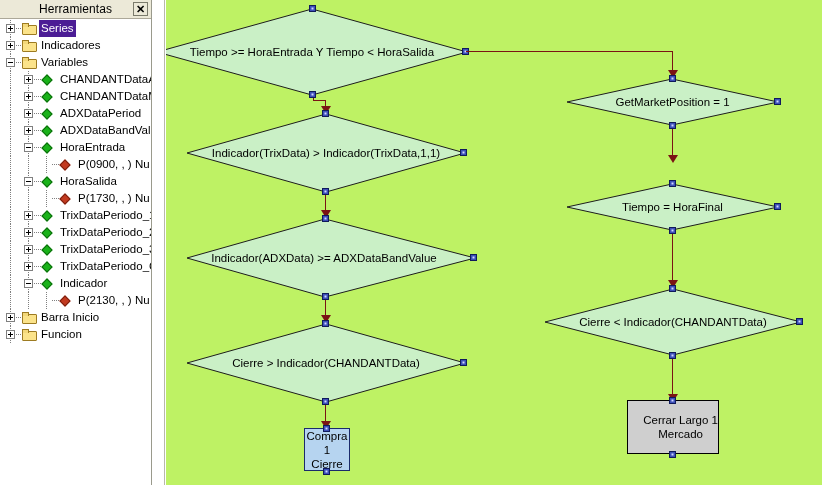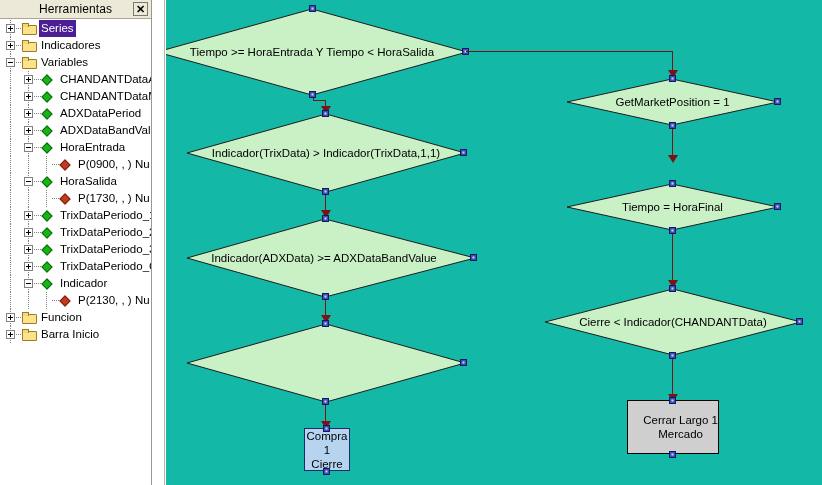--- a/index.html
+++ b/index.html
@@ -102,21 +102,21 @@
 
   
   #gutter{
     position:absolute;left:152px;top:0;width:13px;height:485px;
     background:#ffffff;border-right:1px solid #b8b8aa;box-sizing:border-box;
   }
 
   
   #canvas{
     position:absolute;left:166px;top:0;width:656px;height:485px;
-    background:#14b8a6;overflow:hidden;
+    background:#bef264;overflow:hidden;
   }
   .diamond{
     position:absolute;
   }
   .diamond svg{display:block;}
   .dlabel{
     position:absolute;left:0;right:0;top:50%;transform:translateY(-50%);
     text-align:center;font-size:11.5px;color:#000;
     font-family:"Liberation Sans", sans-serif;
     white-space:nowrap;
@@ -306,31 +306,31 @@
           <div class="tlabel" style="left: 78px;">P(2130, , ) Nu</div>
         </div>
         <div class="trow">
           <div class="vline" style="left: 10px;"></div>
           <div class="hline" style="left: 16px; width: 10px;"></div>
           <div class="expander plus" style="left: 6px;"></div>
           <div class="folder" style="left: 22px;">
             <div class="fbody"></div>
             <div class="ftab"></div>
           </div>
-          <div class="tlabel" style="left: 41px;">Funcion</div>
+          <div class="tlabel" style="left: 41px;">Barra Inicio</div>
         </div>
         <div class="trow">
           <div class="vline" style="left: 10px;"></div>
           <div class="hline" style="left: 16px; width: 10px;"></div>
           <div class="expander plus" style="left: 6px;"></div>
           <div class="folder" style="left: 22px;">
             <div class="fbody"></div>
             <div class="ftab"></div>
           </div>
-          <div class="tlabel" style="left: 41px;">Barra Inicio</div>
+          <div class="tlabel" style="left: 41px;">Funcion</div>
         </div>
       </div>
   </div>
 
   <div id="gutter"></div>
 
   <div id="canvas">
 
     <div class="conn v" style="left:147px;top:86px;height:14px;"></div>
     <div class="conn h" style="left:147px;top:100px;width:12px;"></div>
@@ -373,20 +373,21 @@
       <div class="dlabel" style="left:0;right:14px;">Indicador(ADXData) &gt;= ADXDataBandValue</div>
     </div>
     <div class="handle" style="left:156px;top:215px;"></div>
     <div class="handle" style="left:156px;top:293px;"></div>
     <div class="handle" style="left:304px;top:254px;"></div>
 
     <div class="diamond" style="left:20px;top:323px;width:280px;height:80px;">
       <svg width="280" height="80" viewBox="0 0 280 80">
         <polygon points="140,1 279,40 140,79 1,40" fill="#caf0c6" stroke="#1d1d1d" stroke-width="1"></polygon>
       </svg>
+      <div class="dlabel">Cierre &gt; Indicador(CHANDANTData)</div>
     </div>
     <div class="handle" style="left:156px;top:320px;"></div>
     <div class="handle" style="left:156px;top:398px;"></div>
     <div class="handle" style="left:294px;top:359px;"></div>
 
     <div class="boxnode box-blue" style="left:138px;top:428px;width:46px;height:43px;">
       <div>
         <div>Compra 1</div>
         <div>Cierre</div>
       </div>

